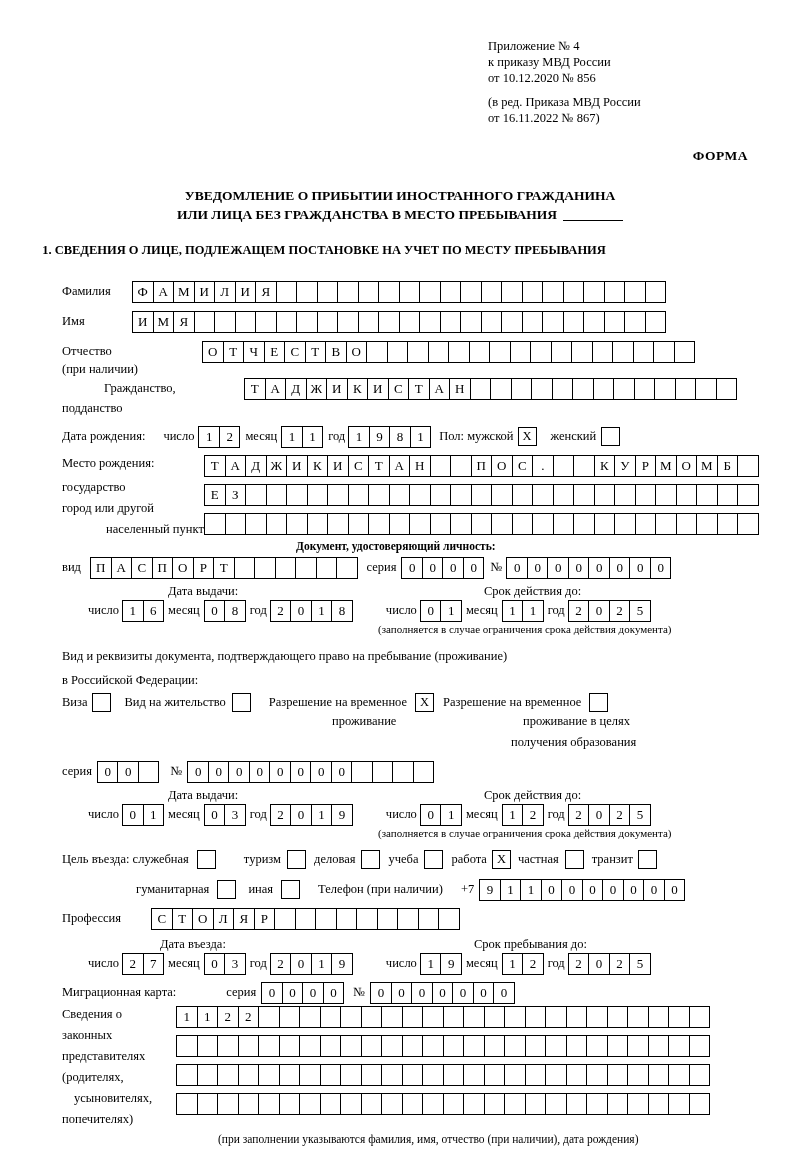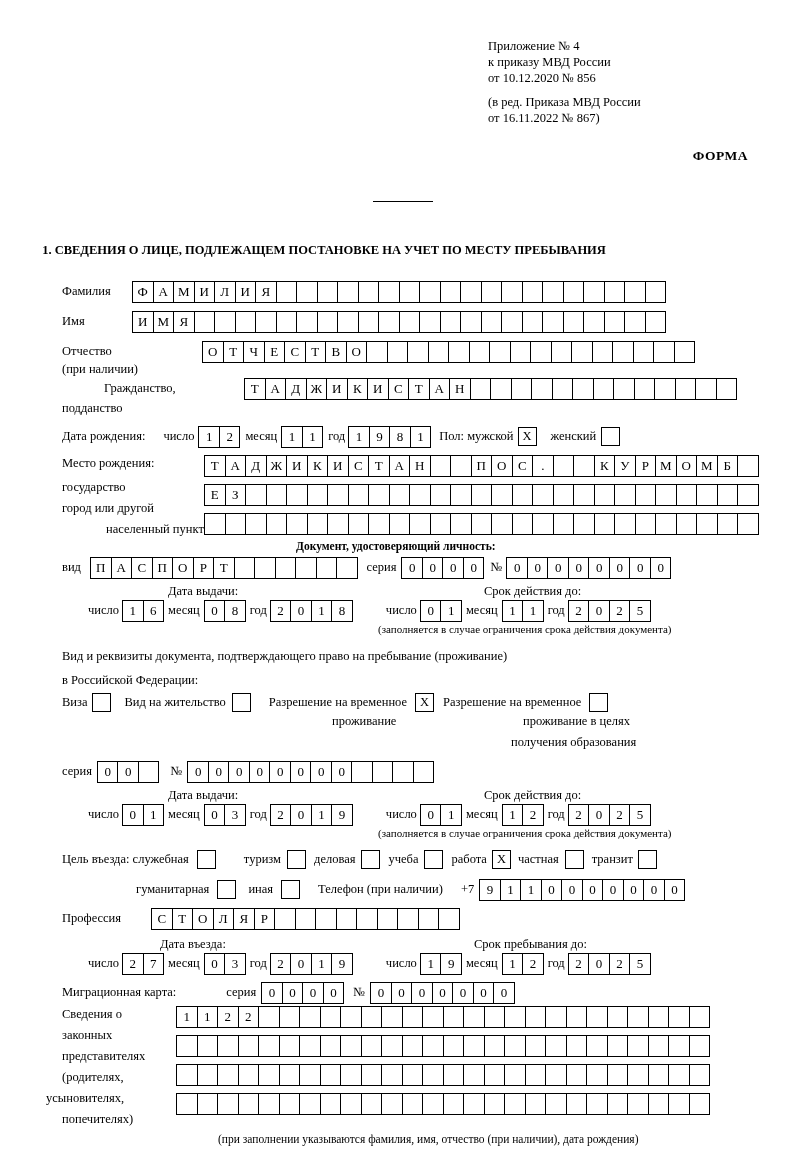--- a/index.html
+++ b/index.html
@@ -69,21 +69,22 @@
     <div class="l">Приложение № 4</div>
     <div class="l">к приказу МВД России</div>
     <div class="l">от 10.12.2020 № 856</div>
     <div class="gap"></div>
     <div class="l">(в ред. Приказа МВД России</div>
     <div class="l">от 16.11.2022 № 867)</div>
   </div>
   <div class="forma">ФОРМА</div>
 
   <div class="title">
-    <div><span class="blank"></span></div>
+    <div>УВЕДОМЛЕНИЕ О ПРИБЫТИИ ИНОСТРАННОГО ГРАЖДАНИНА</div>
+    <div><span class="ln2">ИЛИ ЛИЦА БЕЗ ГРАЖДАНСТВА В МЕСТО ПРЕБЫВАНИЯ</span><span class="blank"></span></div>
   </div>
 
   <div class="section1">1. СВЕДЕНИЯ О ЛИЦЕ, ПОДЛЕЖАЩЕМ ПОСТАНОВКЕ НА УЧЕТ ПО МЕСТУ ПРЕБЫВАНИЯ</div>
 
   <div class="row" style="top:281px;left:62px;">
     <span class="lbl" style="width:70px;display:inline-block;">Фамилия</span>
     <span class="boxes" id="surname-boxes">
         <span class="bx">Ф</span>
         <span class="bx">А</span>
         <span class="bx">М</span>
@@ -607,21 +608,21 @@
         <span class="bx">0</span>
         <span class="bx">0</span>
         <span class="bx">0</span>
       </span>
   </div>
 
   <div class="sub" style="top:1007px;left:62px;">Сведения о</div>
   <div class="sub" style="top:1028px;left:62px;">законных</div>
   <div class="sub" style="top:1049px;left:62px;">представителях</div>
   <div class="sub" style="top:1070px;left:62px;">(родителях,</div>
-  <div class="sub" style="top:1091px;left:46px;">усыновителях,</div>
+  <div class="sub" style="top:1091px;left:74px;">усыновителях,</div>
   <div class="sub" style="top:1112px;left:62px;">попечителях)</div>
 
   <div class="row" style="top:1006px;left:176px;">
     <span class="boxes" id="rep1">
         <span class="bx">1</span>
         <span class="bx">1</span>
         <span class="bx">2</span>
         <span class="bx">2</span>
         <span class="bx"></span>
         <span class="bx"></span>

